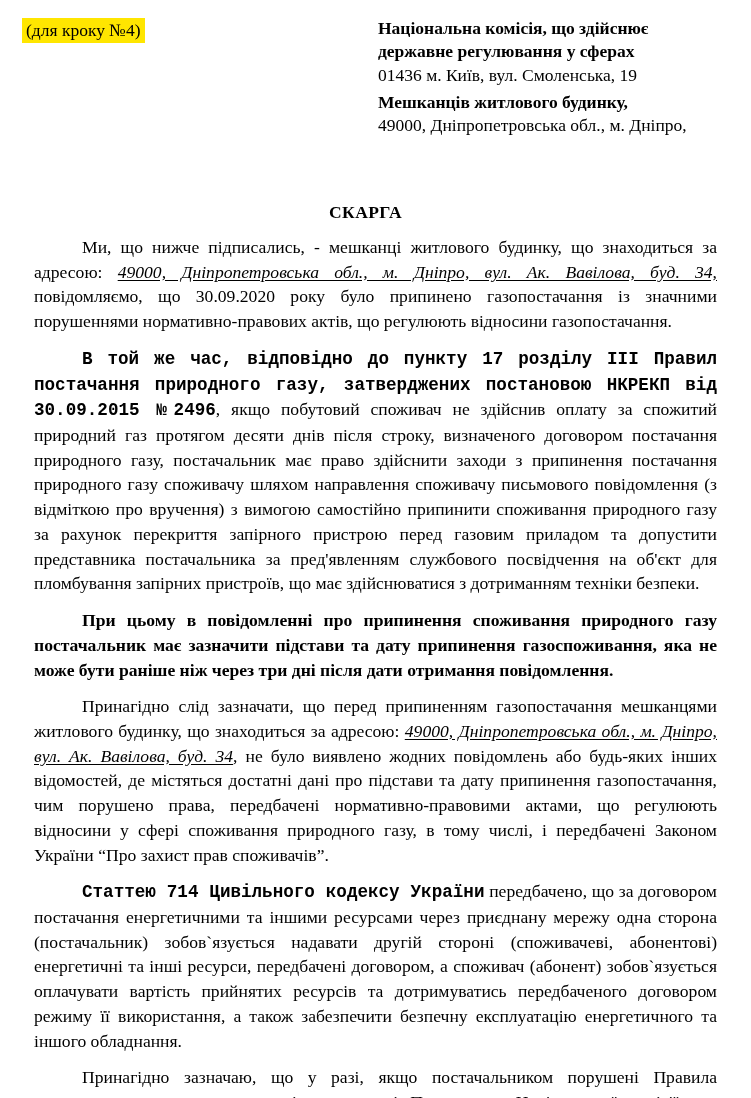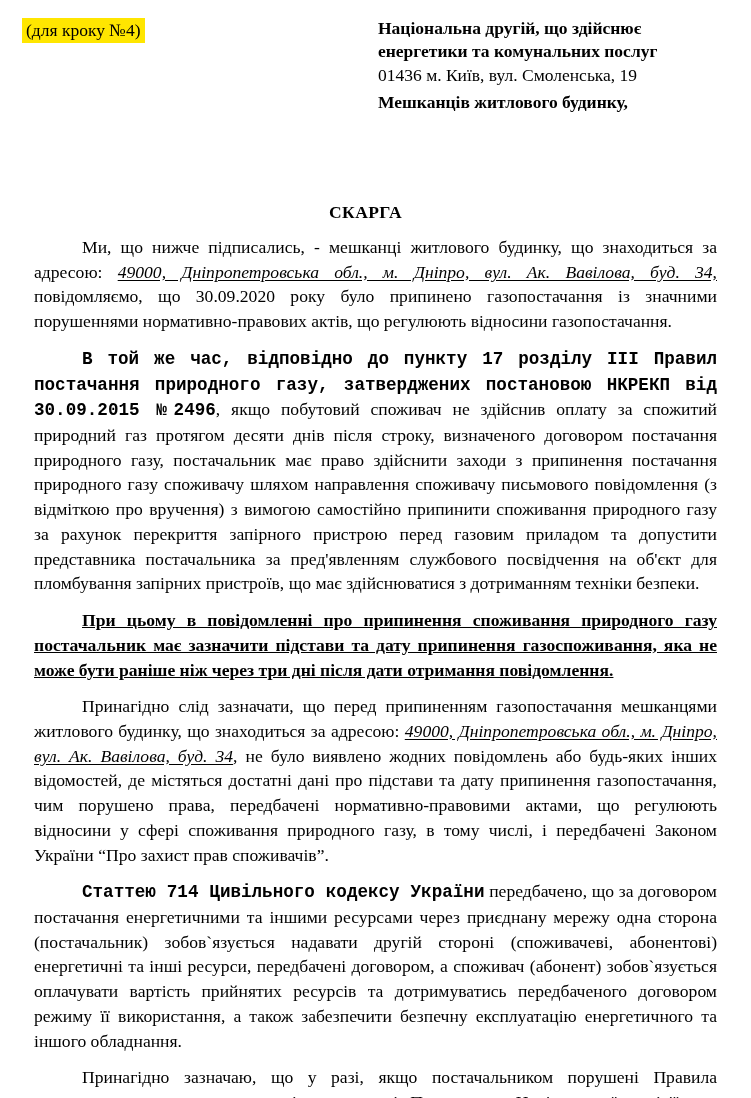--- a/index.html
+++ b/index.html
@@ -77,45 +77,45 @@
     margin: 12px;
     text-align: justify;
     text-justify: inter-word;
     text-indent: 48px;
     font-size: 17.6px;
     line-height: 1.405;
     hyphens: none;
   }
   p.para.bold {
     font-weight: bold;
-    text-decoration: underline;
   }
   .b { font-weight: bold; font-family: Liberation Mono, monospace; }
   .addr {
     font-style: italic;
     text-decoration: underline;
     text-underline-offset: 2px;
   }
 </style>
 </head>
 <body>
 
 <div class="page">
 
   <div class="header-zone">
 
     <div class="step-tag">(для кроку №4)</div>
 
     <div class="addressee-block">
-      <div class="ln bold">Національна другій, що здійснює</div>
-      <div class="ln bold">енергетики та комунальних послуг</div>
+      <div class="ln bold">Національна комісія, що здійснює</div>
+      <div class="ln bold">державне регулювання у сферах</div>
       <div class="ln">01436 м. Київ, вул. Смоленська, 19</div>
 
       <div class="addressee-group-2">
         <div class="ln bold">Мешканців житлового будинку,</div>
+        <div class="ln">49000, Дніпропетровська обл., м. Дніпро,</div>
       </div>
     </div>
   </div>
 
   <div class="doc-title">СКАРГА</div>
 
   <div class="body-zone">
 
     <p class="para"><span>Ми, що нижче підписались, - мешканці житлового будинку, що знаходиться за адресою: </span><span class="addr">49000, Дніпропетровська обл., м. Дніпро, вул. Ак. Вавілова, буд. 34,</span><span> повідомляємо, що 30.09.2020 року було припинено газопостачання із значними порушеннями нормативно-правових актів, що регулюють відносини газопостачання.</span></p>
 

